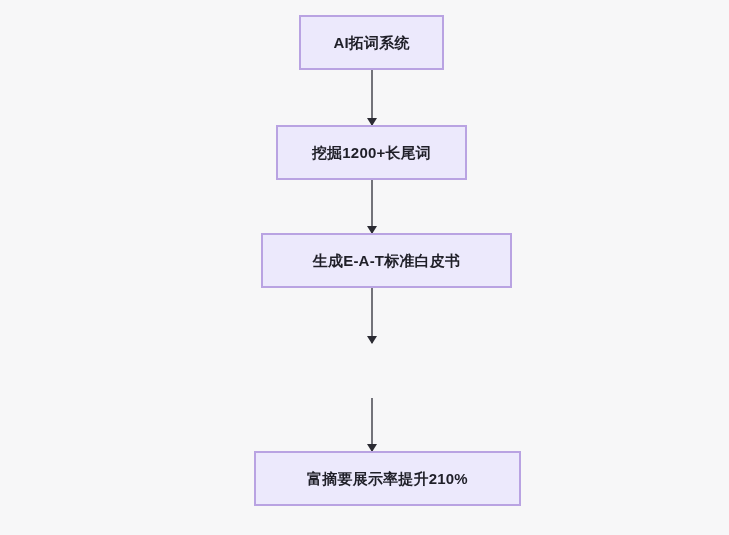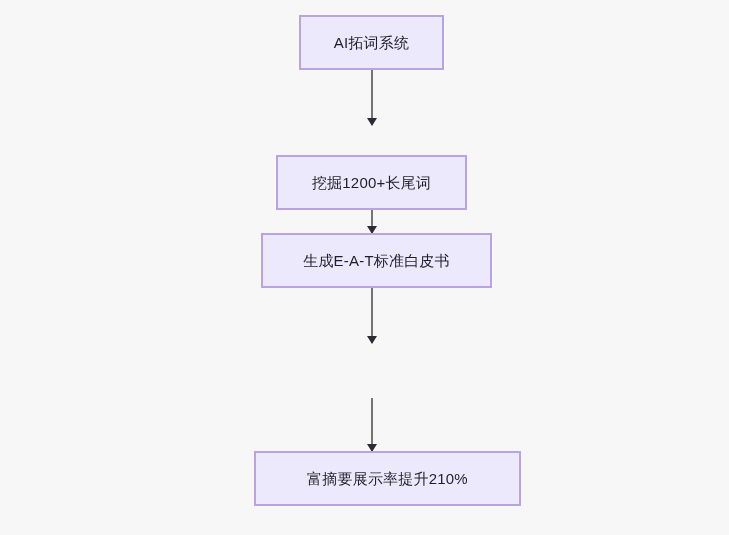--- a/index.html
+++ b/index.html
@@ -28,25 +28,26 @@
     align-items: center;
     justify-content: center;
     height: 55px;
   }
   .node-label {
     font-size: 15px;
     line-height: 1;
     color: #1f1f28;
     white-space: nowrap;
     letter-spacing: 0.2px;
+    font-weight: bold;
   }
   
   #node-0 { left: 299px; top: 15px;  width: 145px; }
-  #node-1 { left: 276px; top: 125px; width: 191px; margin-top: 30px; }
-  #node-2 { left: 261px; top: 233px; width: 231px; text-align: right; }
+  #node-1 { left: 276px; top: 125px; width: 191px; }
+  #node-2 { left: 261px; top: 233px; width: 251px; text-align: right; }
   #node-3 { left: 265px; top: 343px; width: 213px; }
   #node-4 { left: 254px; top: 451px; width: 267px; }
 
   .edge {
     position: absolute;
     left: 366px;
     width: 12px;
   }
   .edge-line {
     position: absolute;

